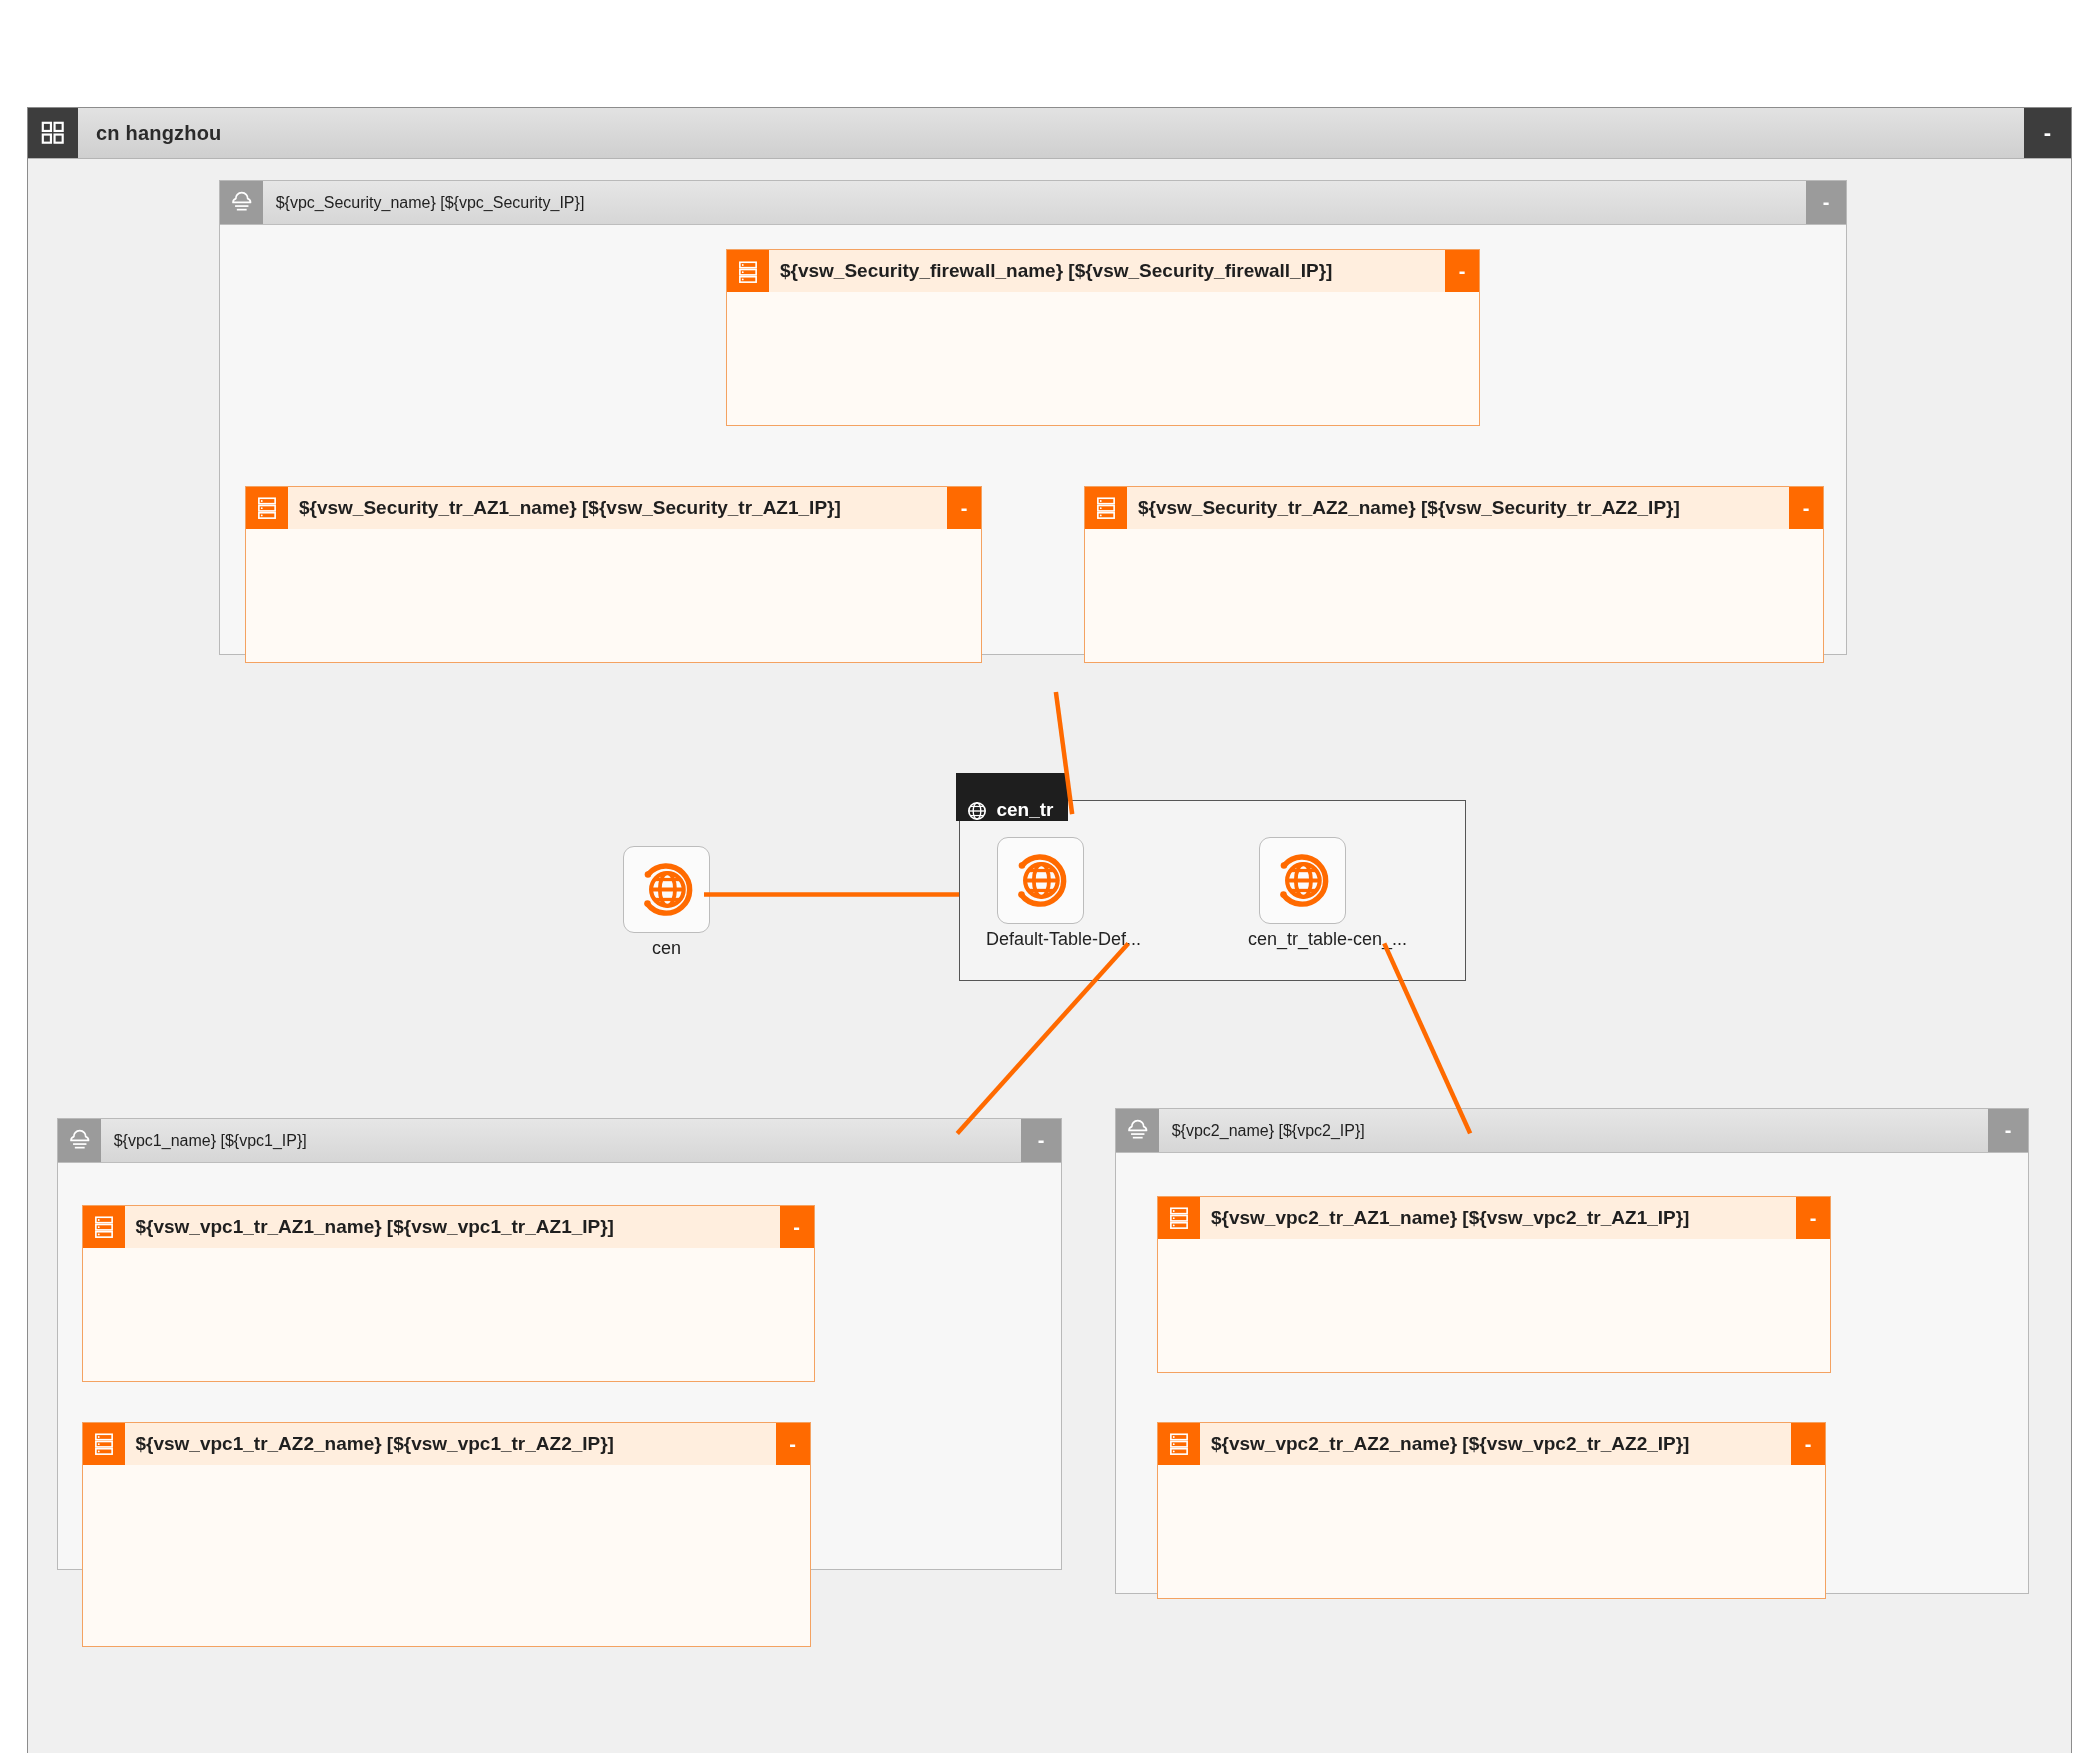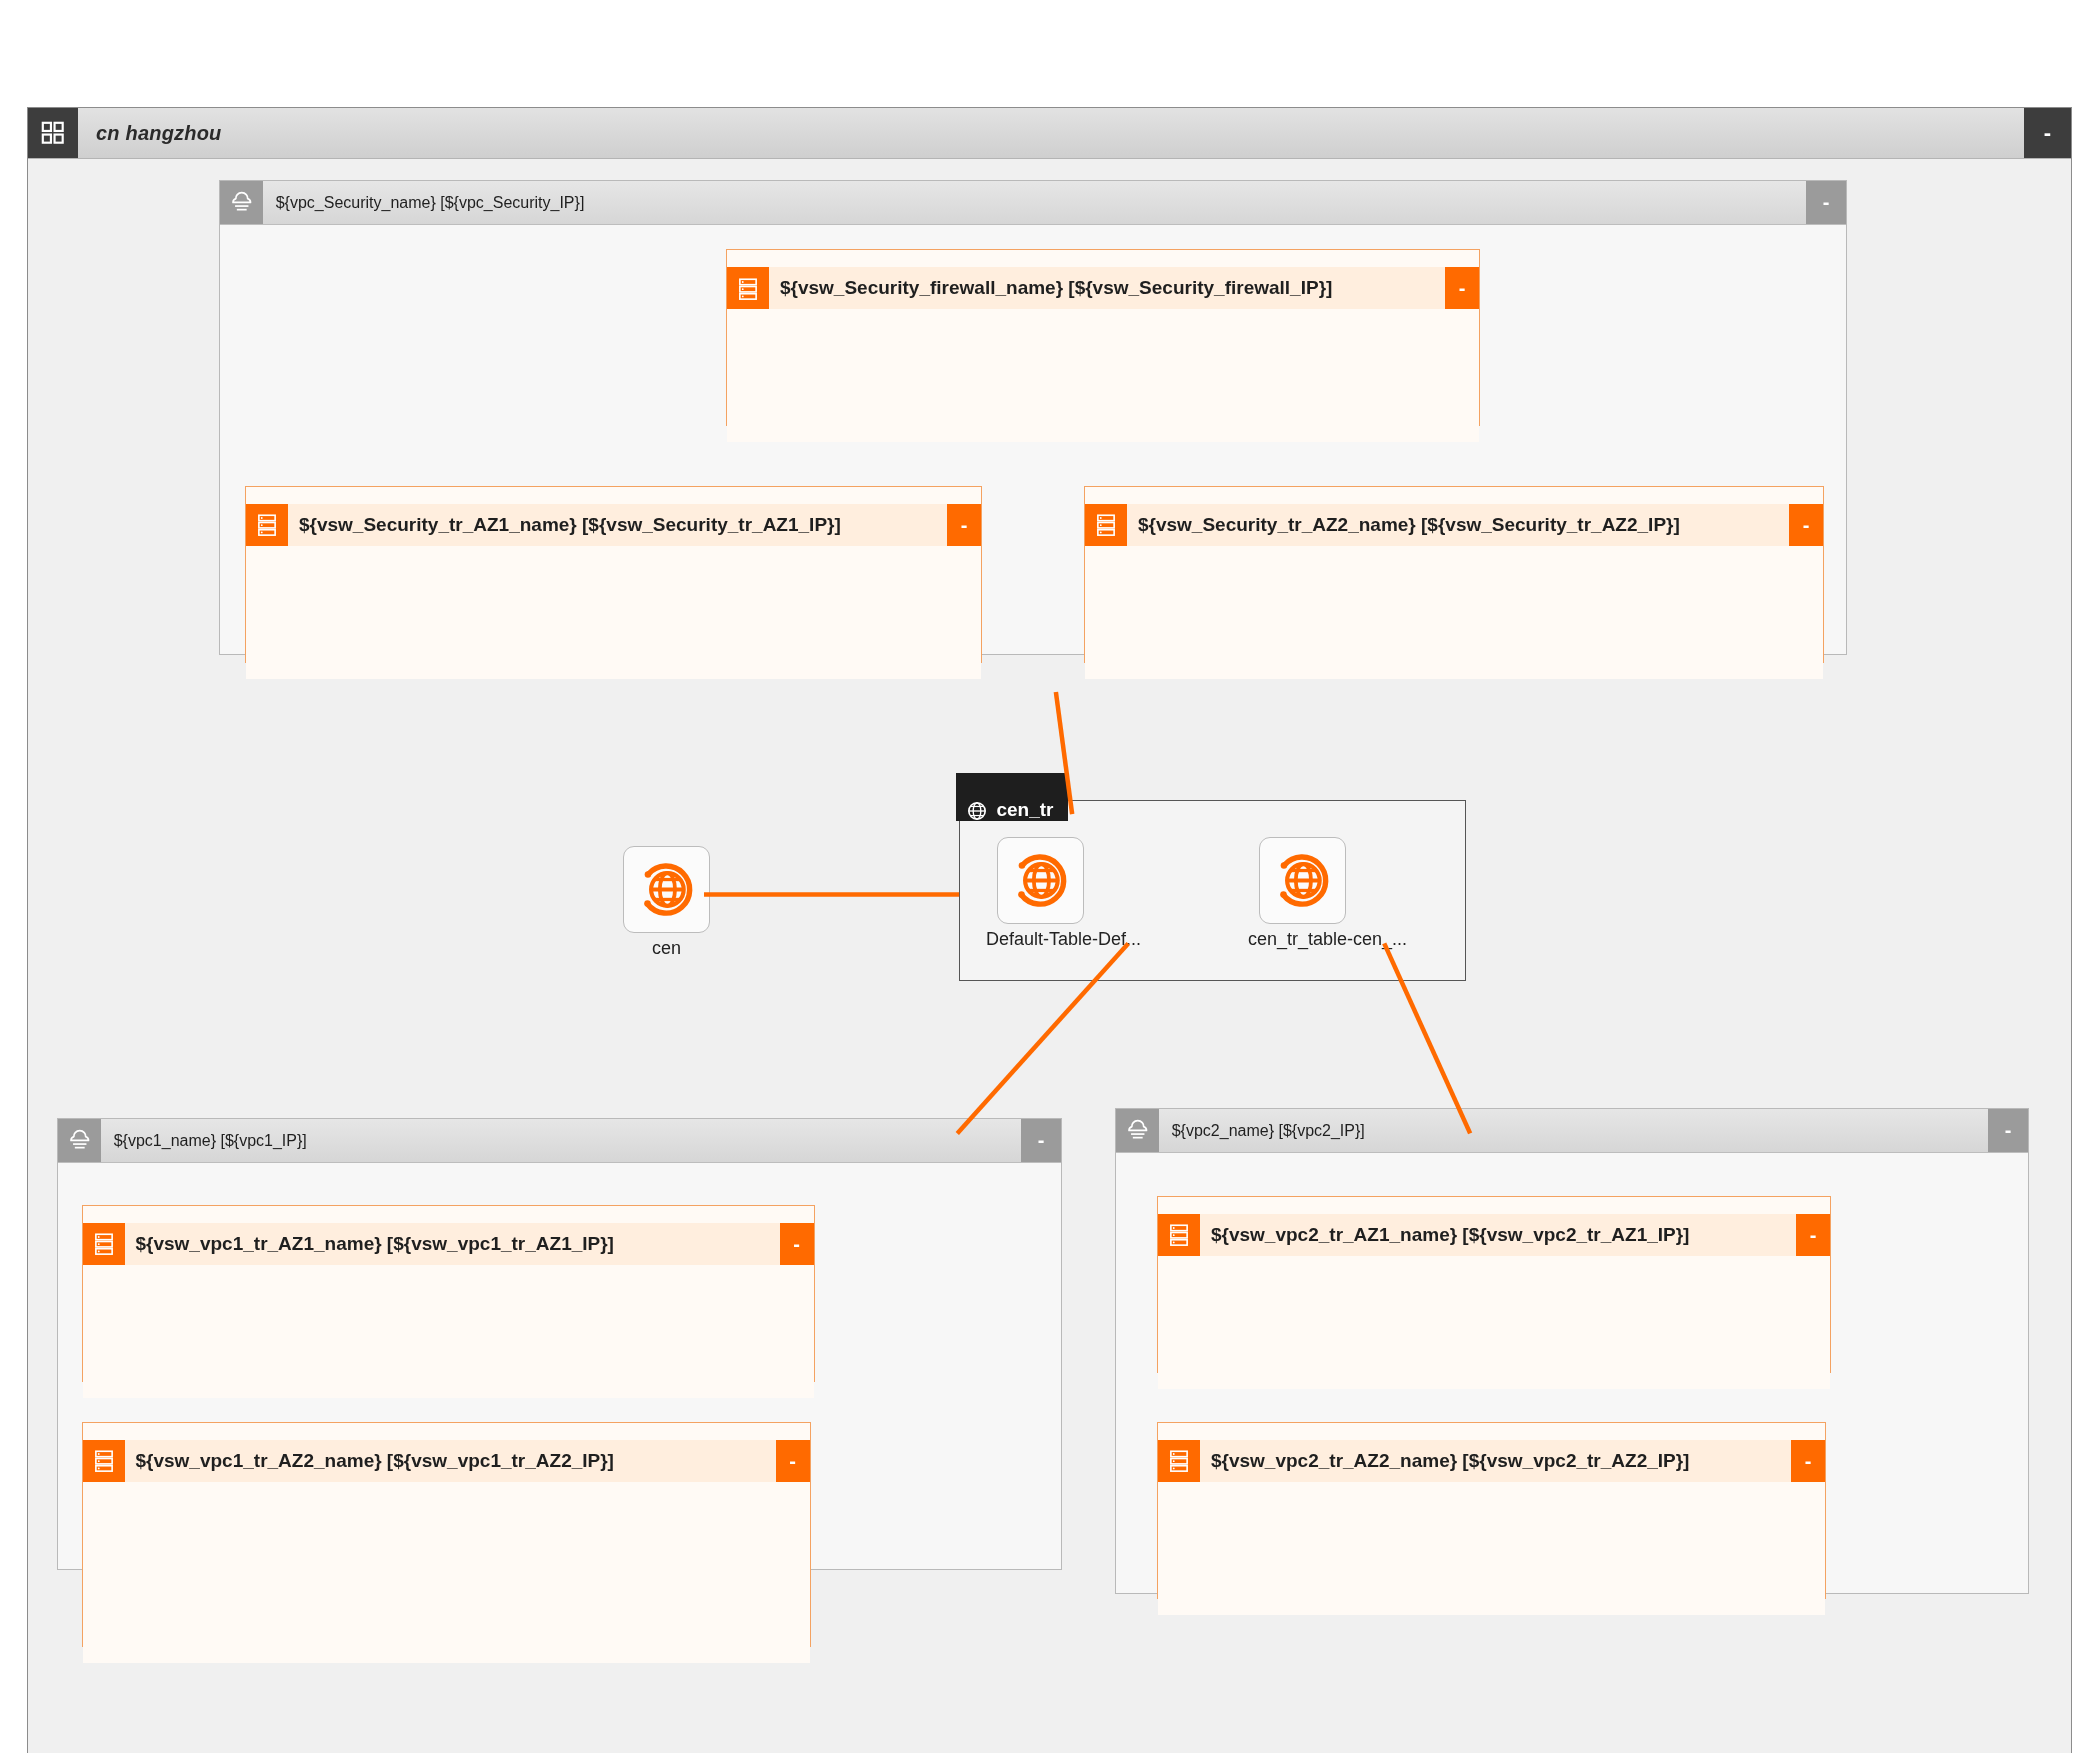--- a/index.html
+++ b/index.html
@@ -49,21 +49,20 @@
     flex: 0 0 auto;
   }
   .region-title {
     display: flex;
     align-items: center;
     padding-left: 18px;
     font-size: 20px;
     font-weight: bold;
     color: #2b2b2b;
     letter-spacing: 0.2px;
-    font-style: italic;
   }
   .region-spacer { flex: 1 1 auto; }
   .powered {
     display: flex;
     align-items: center;
     padding-right: 23.5px;
     font-size: 19px;
     font-weight: bold;
     color: #ff6a00;
     white-space: nowrap;
@@ -137,21 +136,20 @@
     border: 0.9px solid #f4a261;
     box-sizing: border-box;
   }
   .vsw-header {
     position: relative;
     height: 42px;
     background: #ffeede;
     display: flex;
     align-items: stretch;
     overflow: hidden;
-    margin-top: 17px;
   }
   .vsw-icon-box {
     width: 42px;
     height: 42px;
     background: #ff6a00;
     display: flex;
     align-items: center;
     justify-content: center;
     flex: 0 0 auto;
   }

